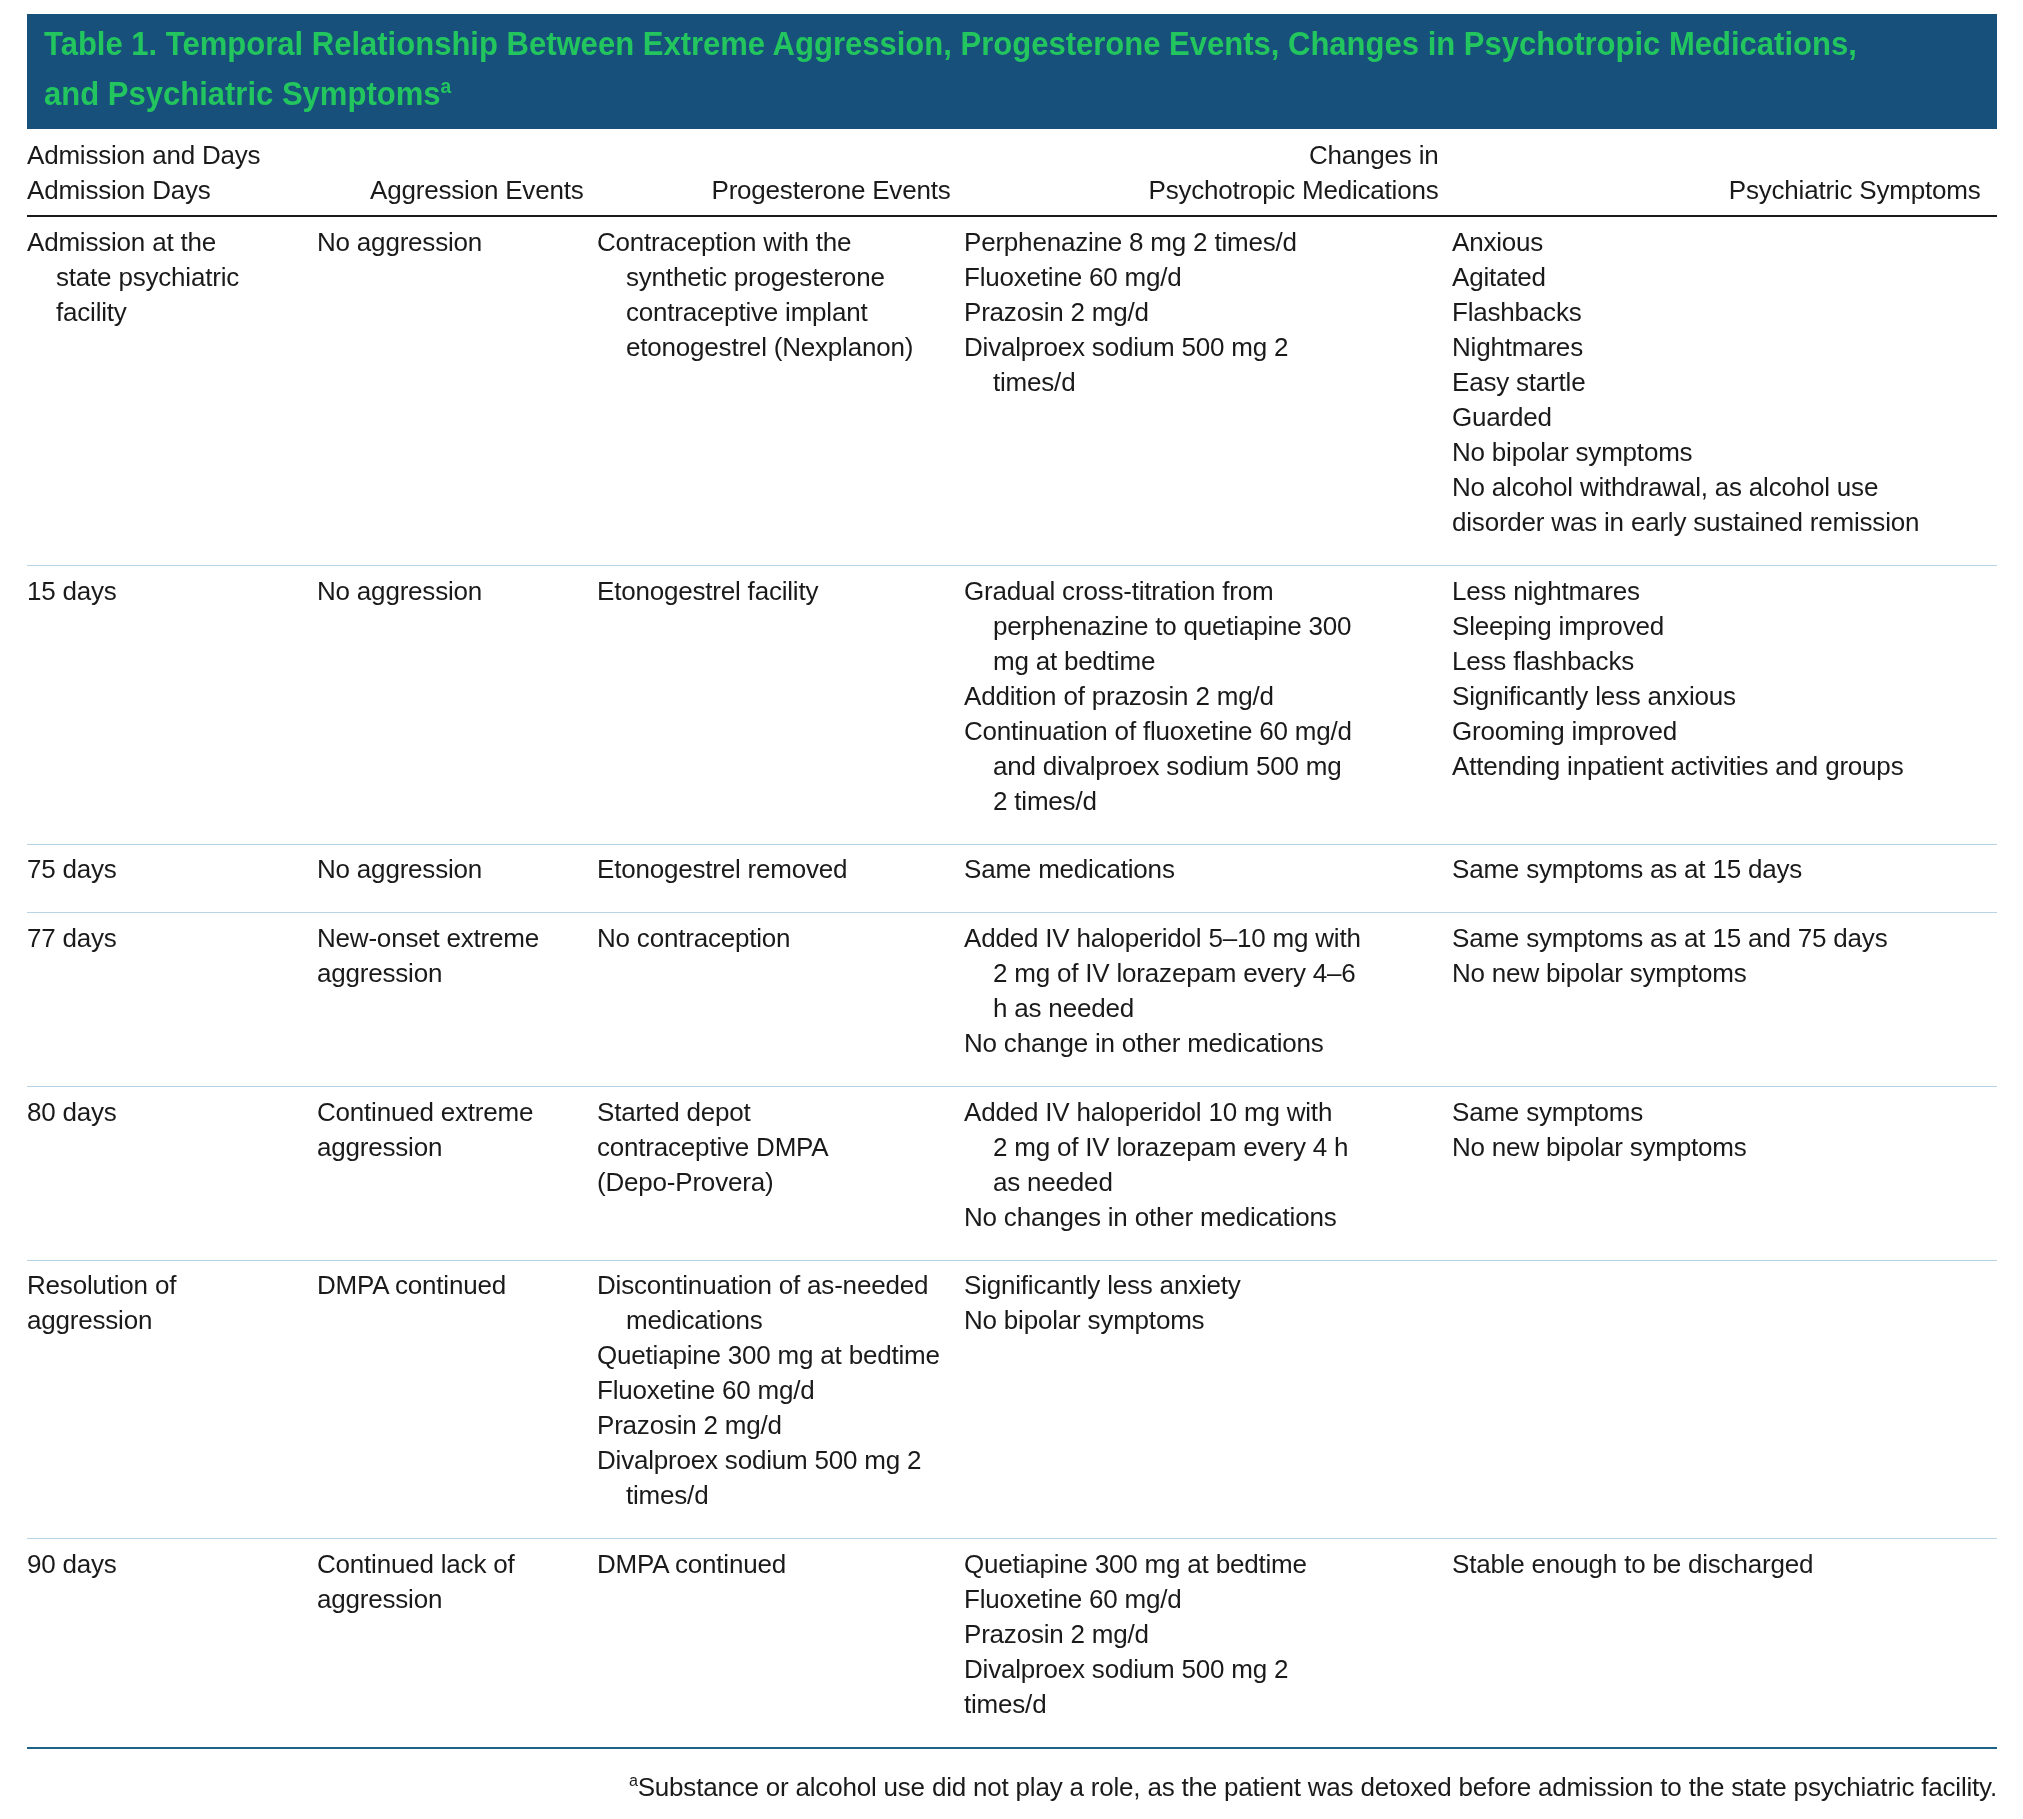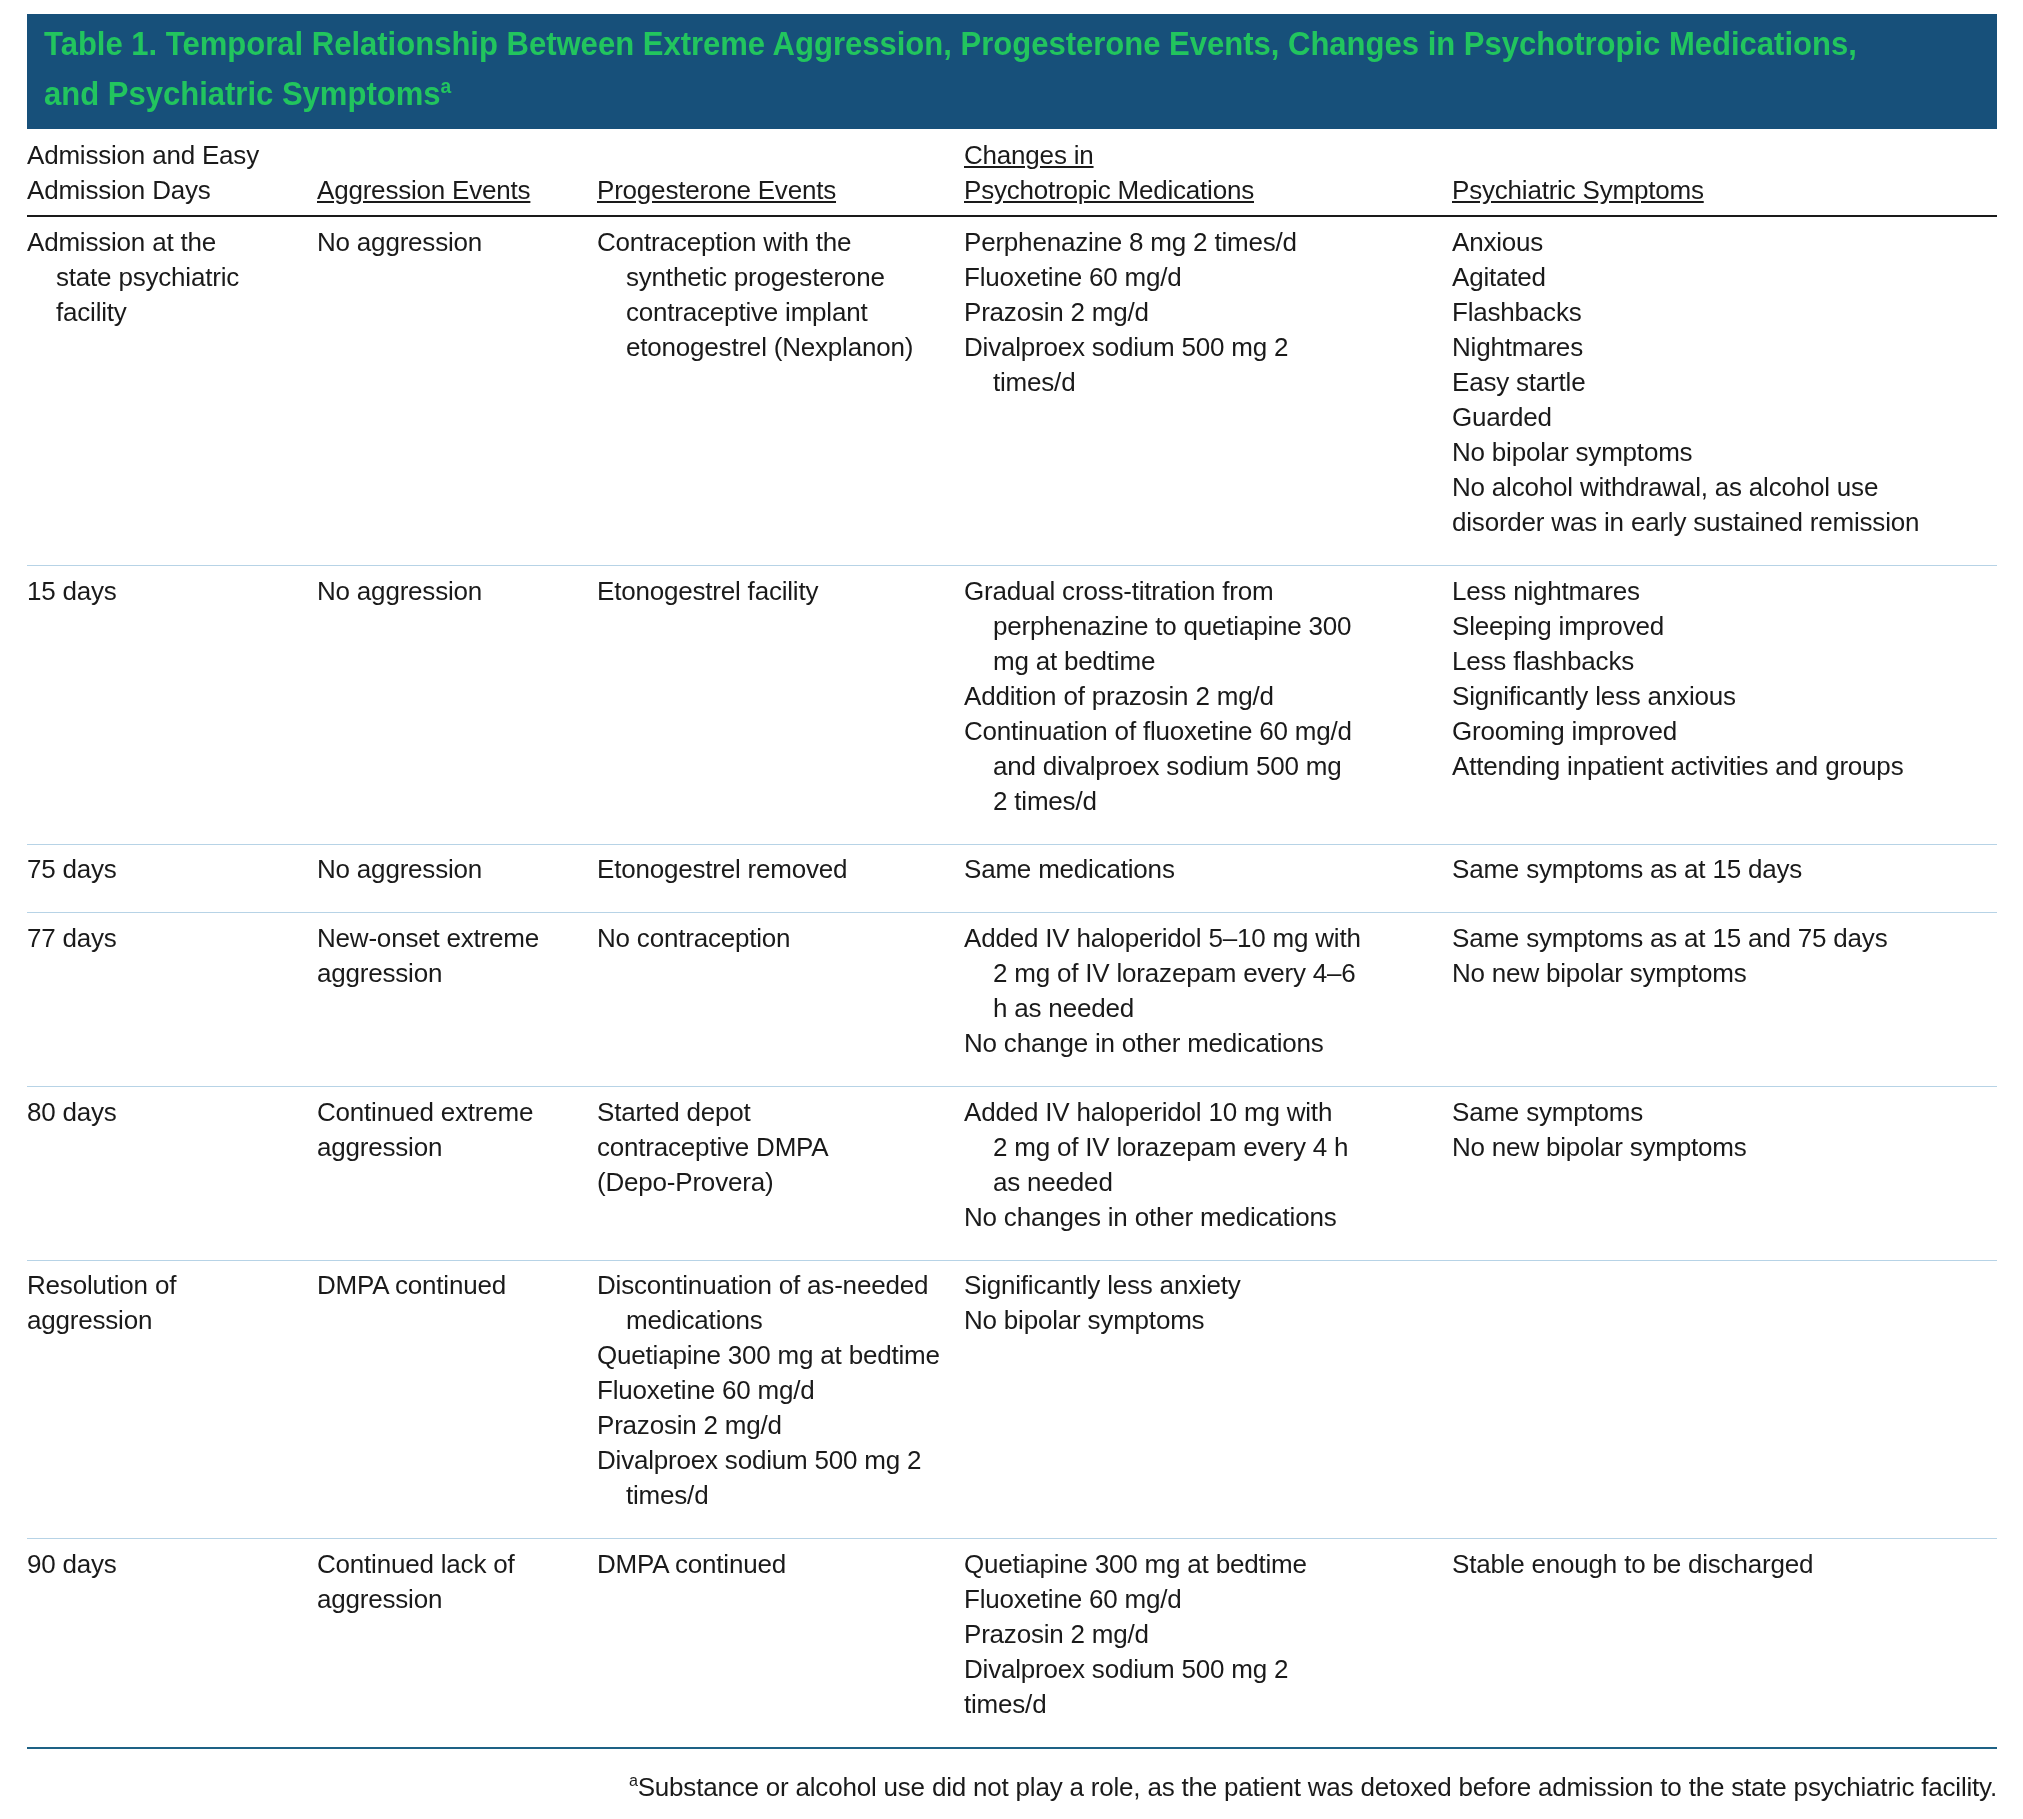--- a/index.html
+++ b/index.html
@@ -46,21 +46,21 @@
     padding-bottom:6.8px;
     border-bottom:2.9px solid var(--rule-black);
   }
   .thead .hcell{
     align-self:end;
     font-size:26px;
     line-height:35px;
     letter-spacing:-0.2px;
     padding-right:13.5px;
   }
-  .hcell.center{text-align:left;text-decoration:underline;}
+  .hcell.center{text-align:right;}
   .hcell .hline{white-space:nowrap;}
 
   
   .trow + .trow{border-top:1.9px solid var(--rule-light);}
   .trow .cell{
     padding:7.7px 13.5px 25px 0;
     font-size:26px;
     line-height:35px;
     letter-spacing:-0.2px;
   }
@@ -88,21 +88,21 @@
 
   <div class="title-bar">
     <div>
         <div class="title-line">Table 1. Temporal Relationship Between Extreme Aggression, Progesterone Events, Changes in Psychotropic Medications,</div>
         <div class="title-line">and Psychiatric Symptoms<sup>a</sup></div>
       </div>
   </div>
 
   <div class="thead grid-row">
       <div class="hcell">
-        <div class="hline">Admission and Easy</div>
+        <div class="hline">Admission and Days</div>
         <div class="hline">Admission Days</div>
       </div>
       <div class="hcell center">
         <div class="hline">Aggression Events</div>
       </div>
       <div class="hcell center">
         <div class="hline">Progesterone Events</div>
       </div>
       <div class="hcell center">
         <div class="hline">Changes in</div>

